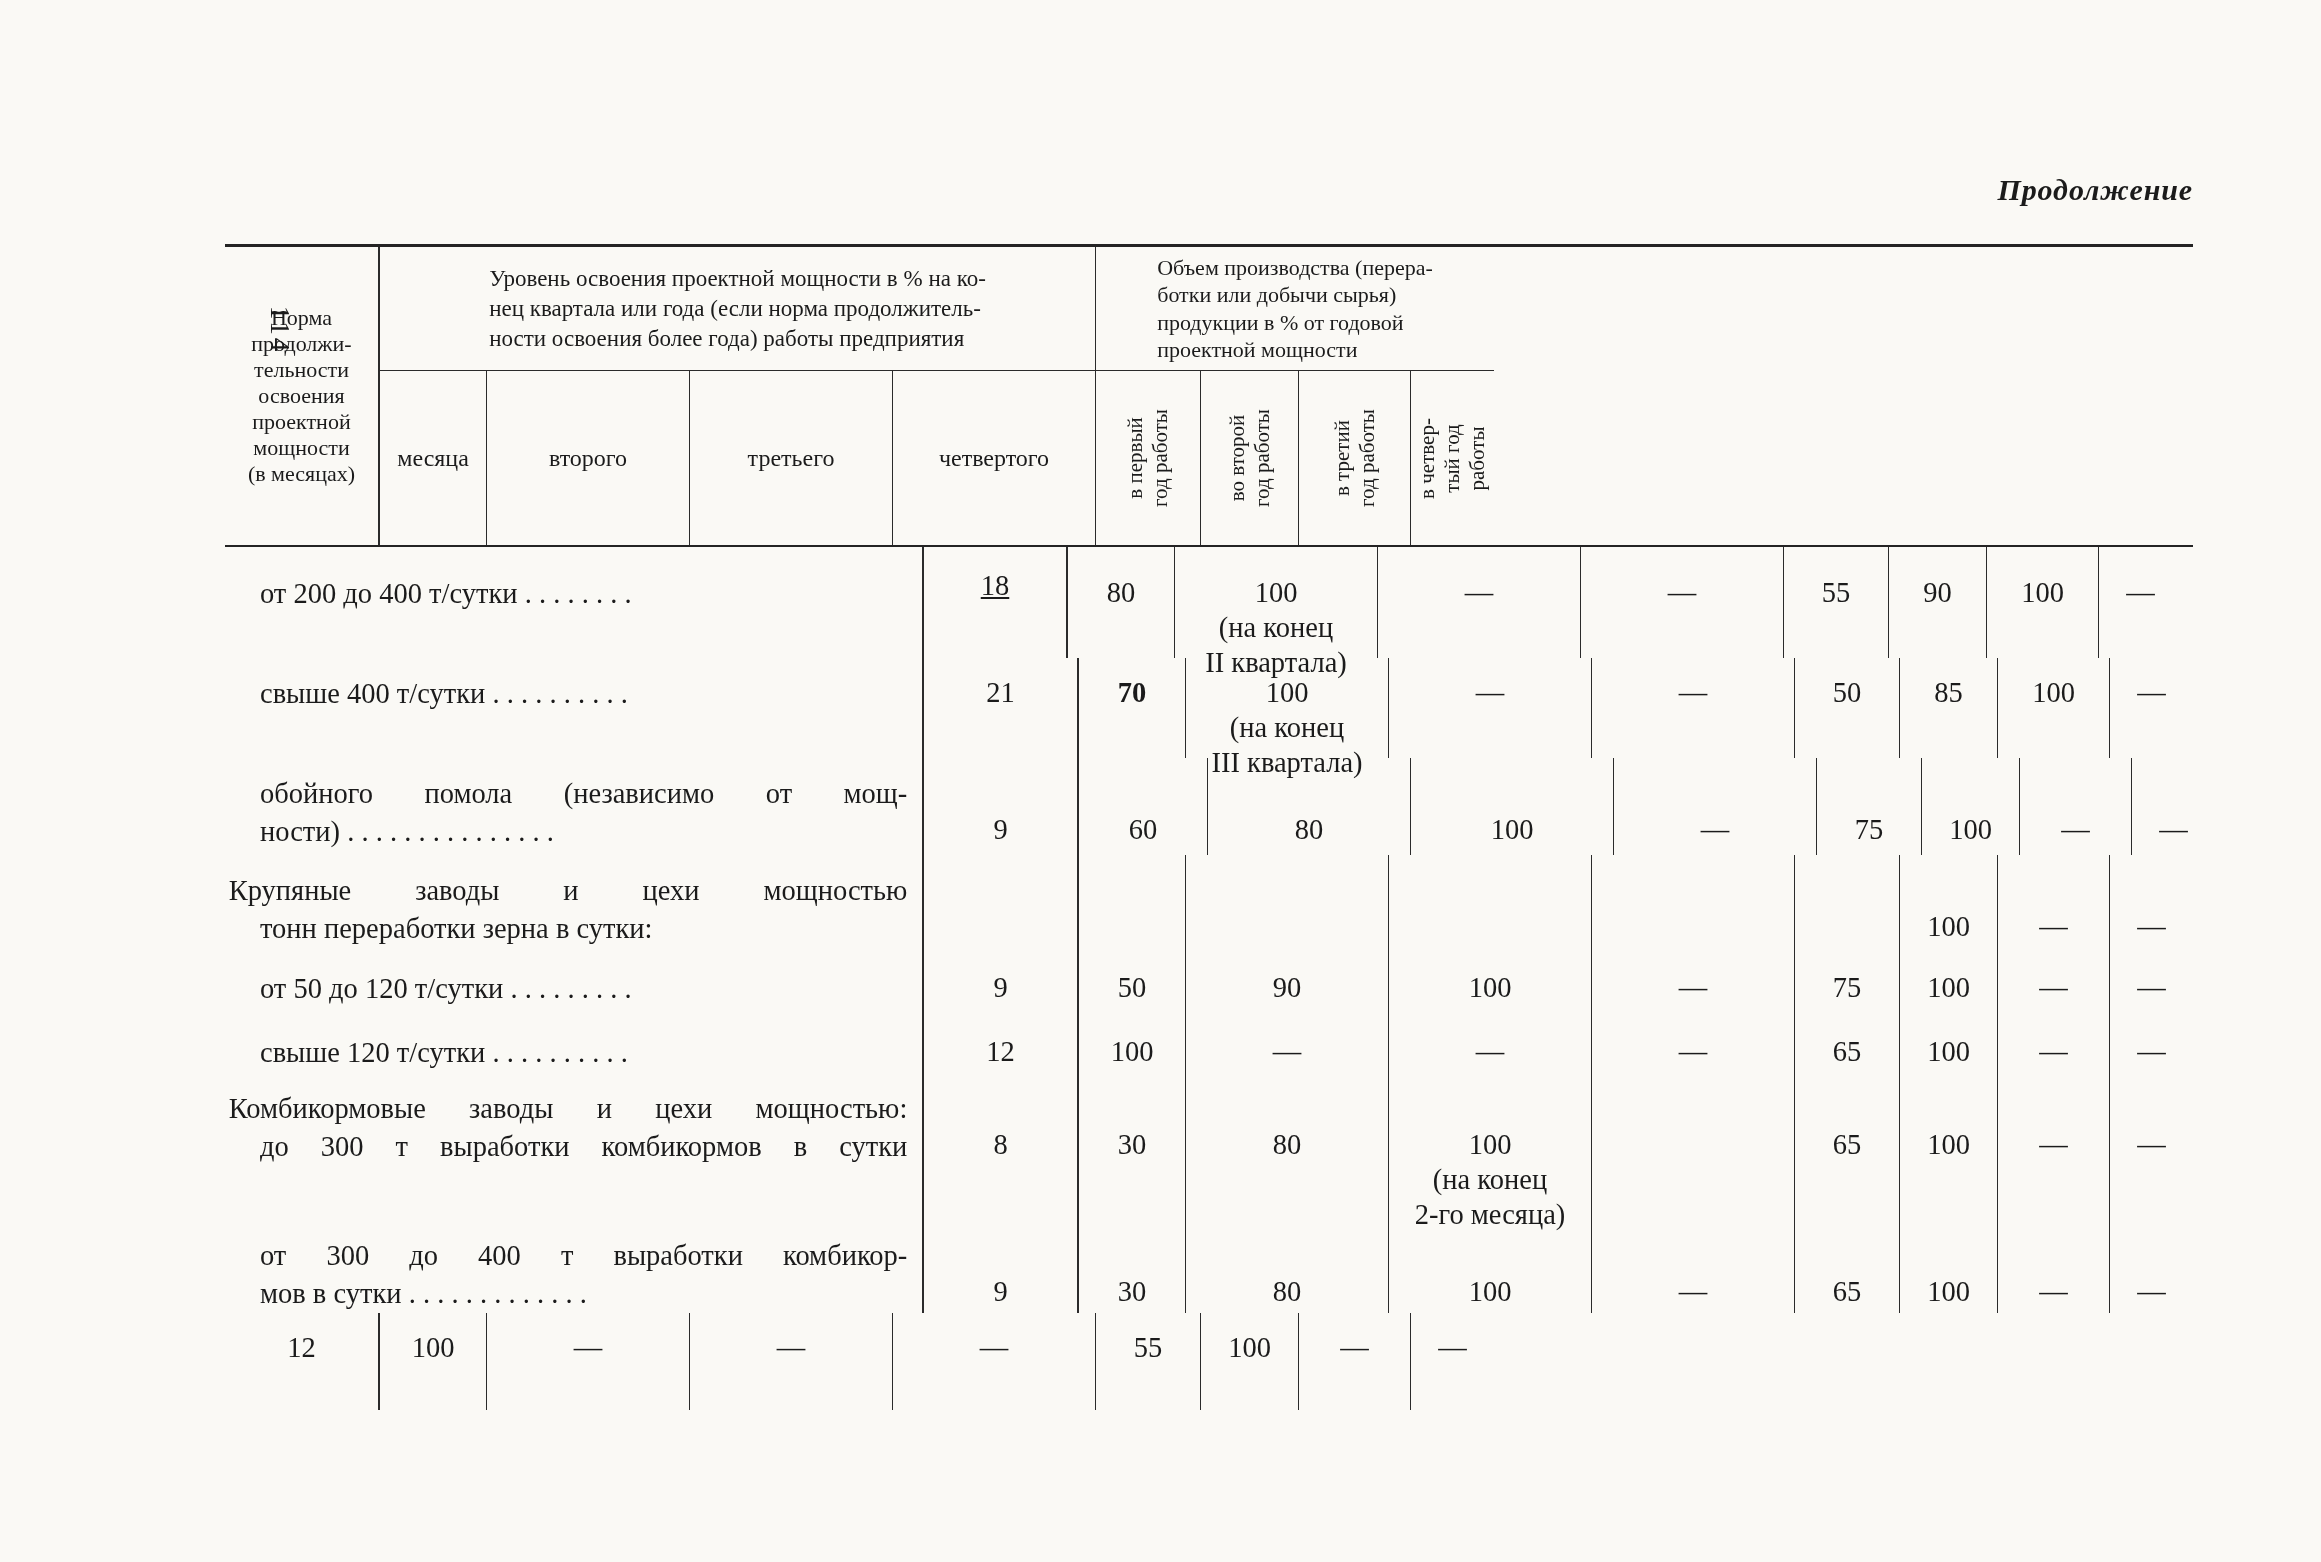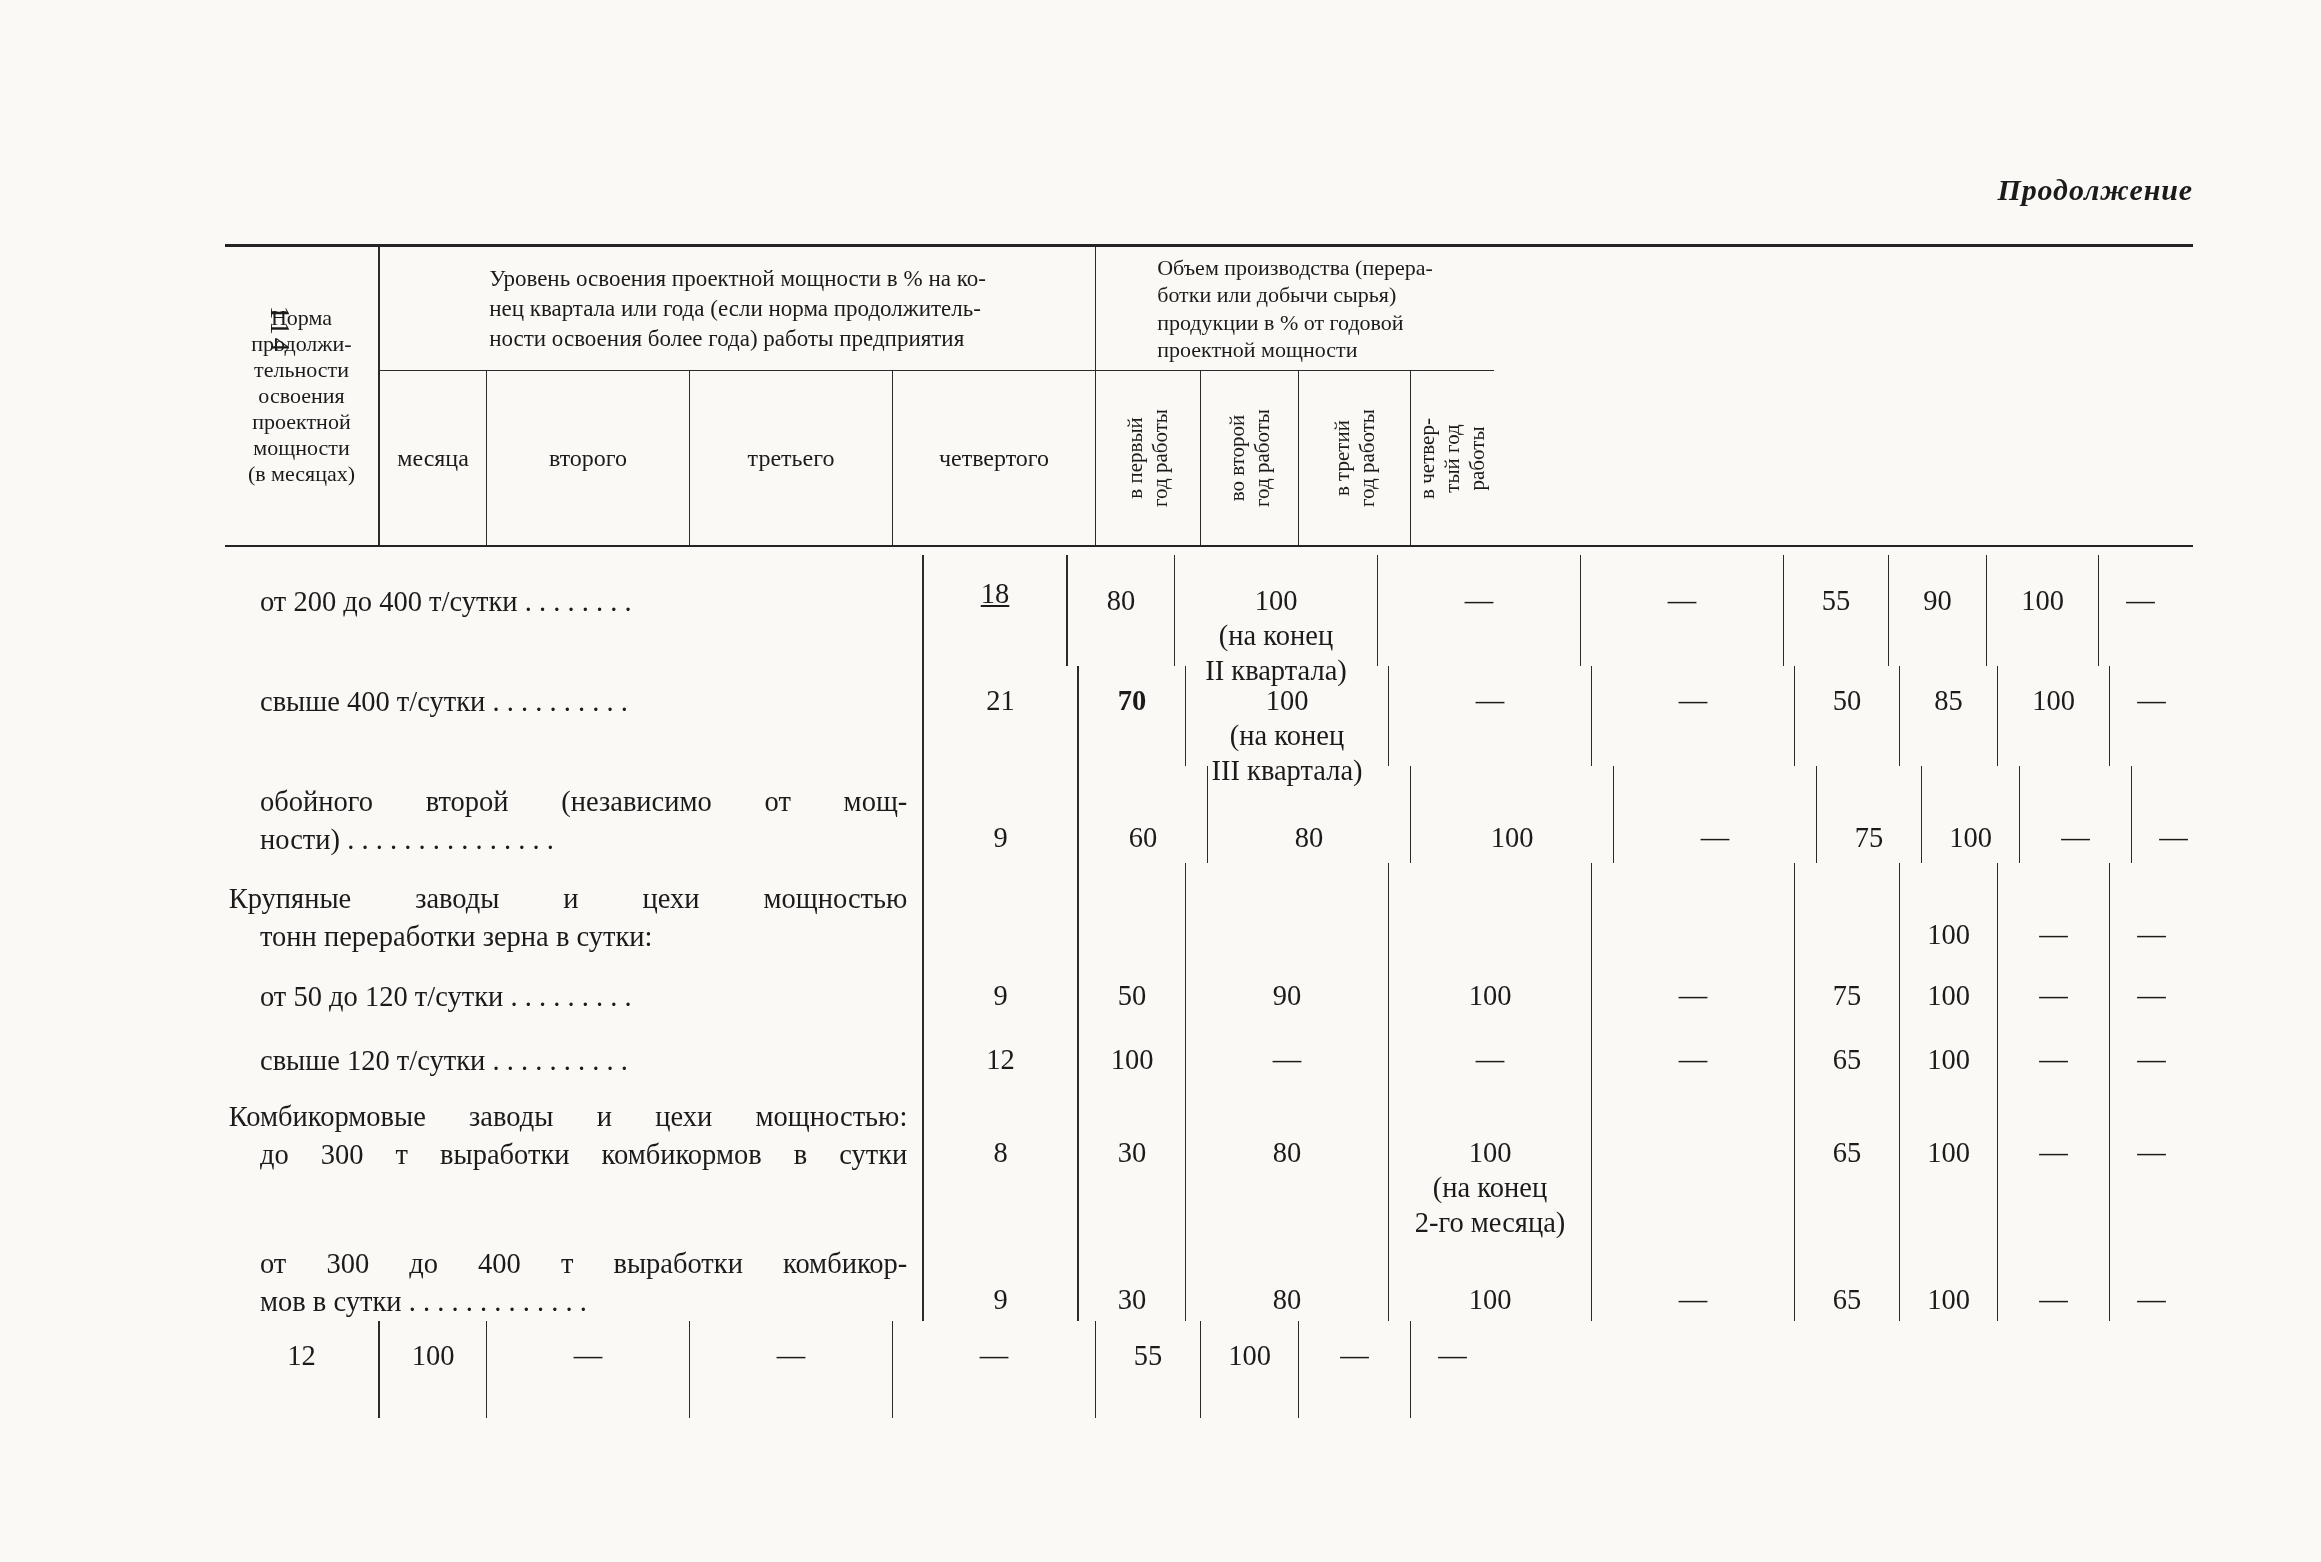--- a/index.html
+++ b/index.html
@@ -88,21 +88,21 @@
           <div class="cell scol" style="flex:1">
             <span class="rot">в четвер-
 тый год
 работы</span>
           </div>
         </div>
       </div>
     </div>
 
     <div id="table-body">
-        <div class="trow" style="height: 111px; margin-top: 8px;">
+        <div class="trow" style="height: 111px;">
           <div class="cell label-cell" style="width: 699px; border-right-width: 2.8px; padding-top: 27.5px;">
             <div class="lline ind">от 200 до 400 т/сутки . . . . . . . .</div>
           </div>
           <div class="cell val-cell" style="width: 144px; border-right-width: 2.8px; padding-top: 21px; text-decoration: underline;">18</div>
           <div class="cell val-cell" style="width: 107px; border-right-width: 1.8px; padding-top: 27.5px;">80</div>
           <div class="cell val-cell" style="width: 203px; border-right-width: 1.8px; padding-top: 27.5px;">100
 (на конец
 II квартала)</div>
           <div class="cell val-cell" style="width: 203px; border-right-width: 1.8px; padding-top: 27.5px;">—</div>
           <div class="cell val-cell" style="width: 203px; border-right-width: 1.8px; padding-top: 27.5px;">—</div>
@@ -122,21 +122,21 @@
 III квартала)</div>
           <div class="cell val-cell" style="width: 203px; border-right-width: 1.8px; padding-top: 16.5px;">—</div>
           <div class="cell val-cell" style="width: 203px; border-right-width: 1.8px; padding-top: 16.5px;">—</div>
           <div class="cell val-cell" style="width: 105px; border-right-width: 1.8px; padding-top: 16.5px;">50</div>
           <div class="cell val-cell" style="width: 98px; border-right-width: 1.8px; padding-top: 16.5px;">85</div>
           <div class="cell val-cell" style="width: 112px; border-right-width: 1.8px; padding-top: 16.5px;">100</div>
           <div class="cell val-cell" style="width: 83px; padding-top: 16.5px;">—</div>
         </div>
         <div class="trow" style="height: 97px;">
           <div class="cell label-cell" style="width: 699px; border-right-width: 2.8px; padding-top: 16.5px;">
-            <div class="lline ind just">обойного второй (независимо от мощ-</div>
+            <div class="lline ind just">обойного помола (независимо от мощ-</div>
             <div class="lline ind">ности) . . . . . . . . . . . . . . .</div>
           </div>
           <div class="cell val-cell" style="width: 155px; border-right-width: 2.8px; padding-top: 54px;">9</div>
           <div class="cell val-cell" style="width: 129px; border-right-width: 1.8px; padding-top: 54px;">60</div>
           <div class="cell val-cell" style="width: 203px; border-right-width: 1.8px; padding-top: 54px;">80</div>
           <div class="cell val-cell" style="width: 203px; border-right-width: 1.8px; padding-top: 54px;">100</div>
           <div class="cell val-cell" style="width: 203px; border-right-width: 1.8px; padding-top: 54px;">—</div>
           <div class="cell val-cell" style="width: 105px; border-right-width: 1.8px; padding-top: 54px;">75</div>
           <div class="cell val-cell" style="width: 98px; border-right-width: 1.8px; padding-top: 54px;">100</div>
           <div class="cell val-cell" style="width: 112px; border-right-width: 1.8px; padding-top: 54px;">—</div>

